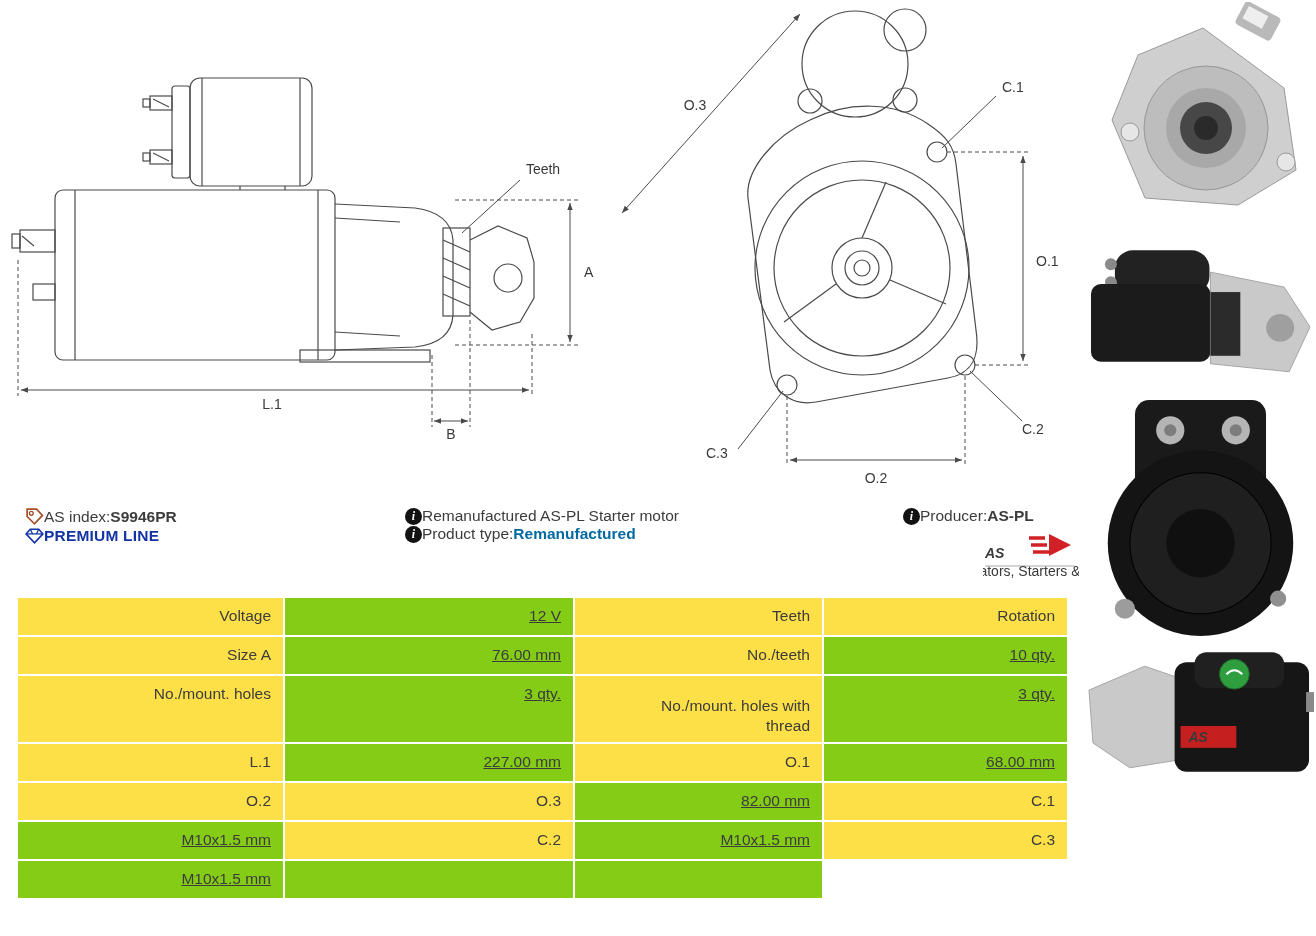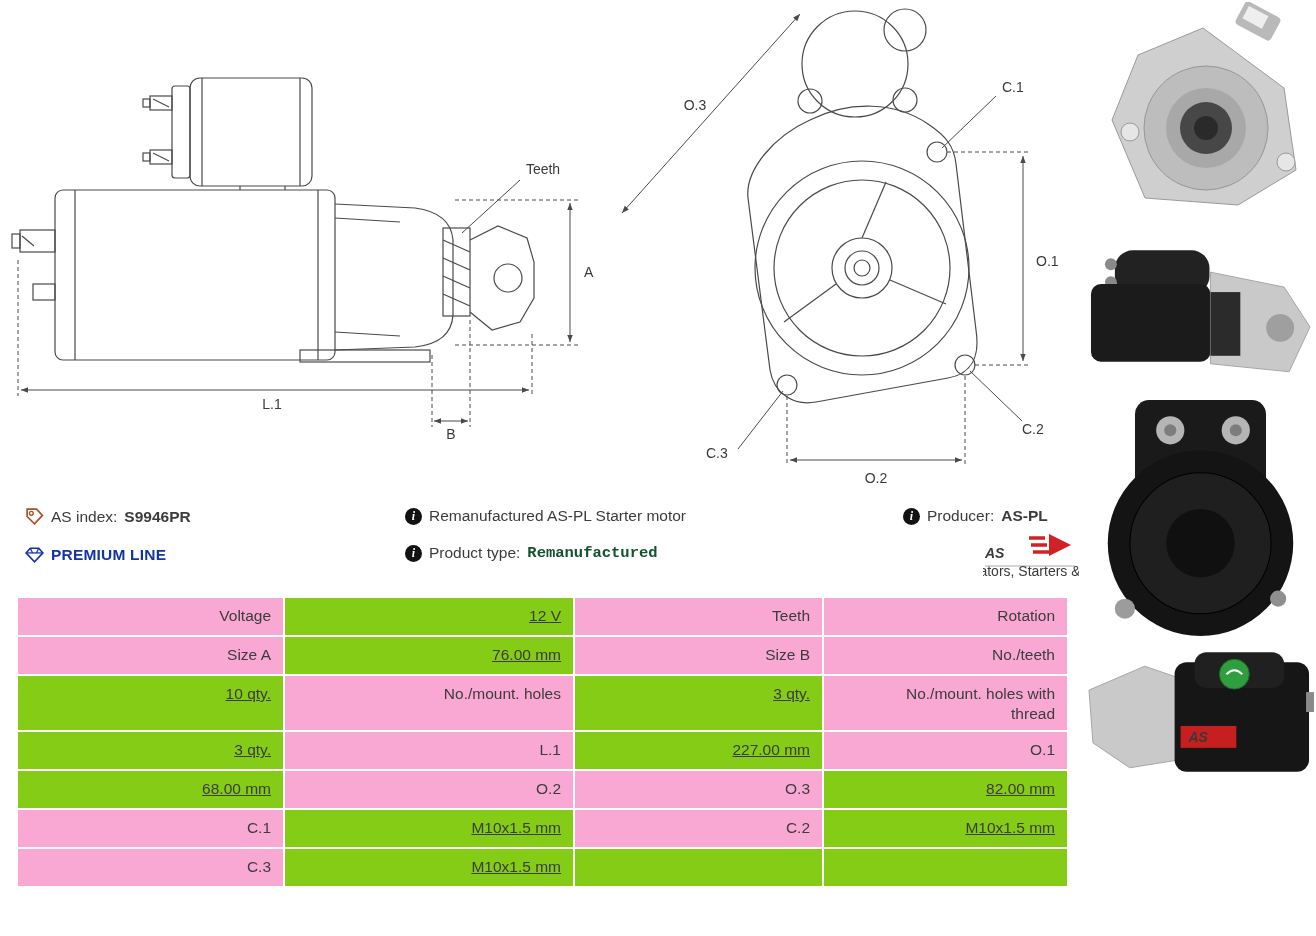--- a/index.html
+++ b/index.html
@@ -2,36 +2,36 @@
 <html><head>
 <meta charset="utf-8">
 <style>
   * { margin:0; padding:0; box-sizing:border-box; }
   html,body { background:#fff; }
   body { font-family:"Liberation Sans", sans-serif; color:#3c3c3c; }
   .canvas { position:relative; width:1316px; height:936px; background:#fff; overflow:hidden; }
   .abs { position:absolute; }
 
   
-  .info-row { display:flex; align-items:center; gap:7px; font-size:15.5px; white-space:nowrap; }
-  .info-row + .info-row { margin-top:19px; }
+  .info-row { display:flex; align-items:center; gap:0; font-size:15.5px; white-space:nowrap; }
+  .info-row + .info-row { }
   .bold { font-weight:bold; }
   .premium { color:#1334a5; font-weight:bold; letter-spacing:.2px; }
-  .green { color:#14532d; font-weight:bold;font-family:Liberation Mono, monospace; }
+  .green { color:#0369a1; font-weight:bold; }
   .info-icon { width:17px; height:17px; min-width:17px; border-radius:50%; background:#121212; color:#fff;
                display:inline-flex; align-items:center; justify-content:center;
                font-family:"Liberation Serif", serif; font-style:italic; font-weight:bold; font-size:12px; }
 
   
   .spec-table { display:grid; grid-template-columns:265px 288px 247px 243px; gap:2px; background:#fff; font-size:15.5px; }
   .cell { display:flex; align-items:flex-start; justify-content:flex-end; text-align:right;
           padding:8px 12px 6px; min-height:37px; line-height:1.3; }
-  .lab { background:#f9a8d4; }
+  .lab { background:#fde047; }
   .val { background:#84cc16;text-decoration:underline; }
-  .wrap { display:inline-block; max-width:180px; }
+  .wrap { display:inline-block; max-width:180px;margin-top:12px; }
 
   
   svg text { font-family:"Liberation Sans", sans-serif; font-size:14px; fill:#3a3a3a; }
   .photo { background:#fff; }
 
   .logo-wrap { width:96px; }
 </style>
 </head>
 <body>
 
@@ -273,23 +273,20 @@
         <span>Rotation</span>
       </div>
     <div class="cell lab">
         <span>Size A</span>
       </div>
     <div class="cell val">
         <span>76.00 mm</span>
       </div>
 
     <div class="cell lab">
-        <span>Size B</span>
-      </div>
-    <div class="cell lab">
         <span>No./teeth</span>
       </div>
     <div class="cell val">
         <span>10 qty.</span>
       </div>
 
     <div class="cell lab">
         <span>No./mount. holes</span>
       </div>
     <div class="cell val">

